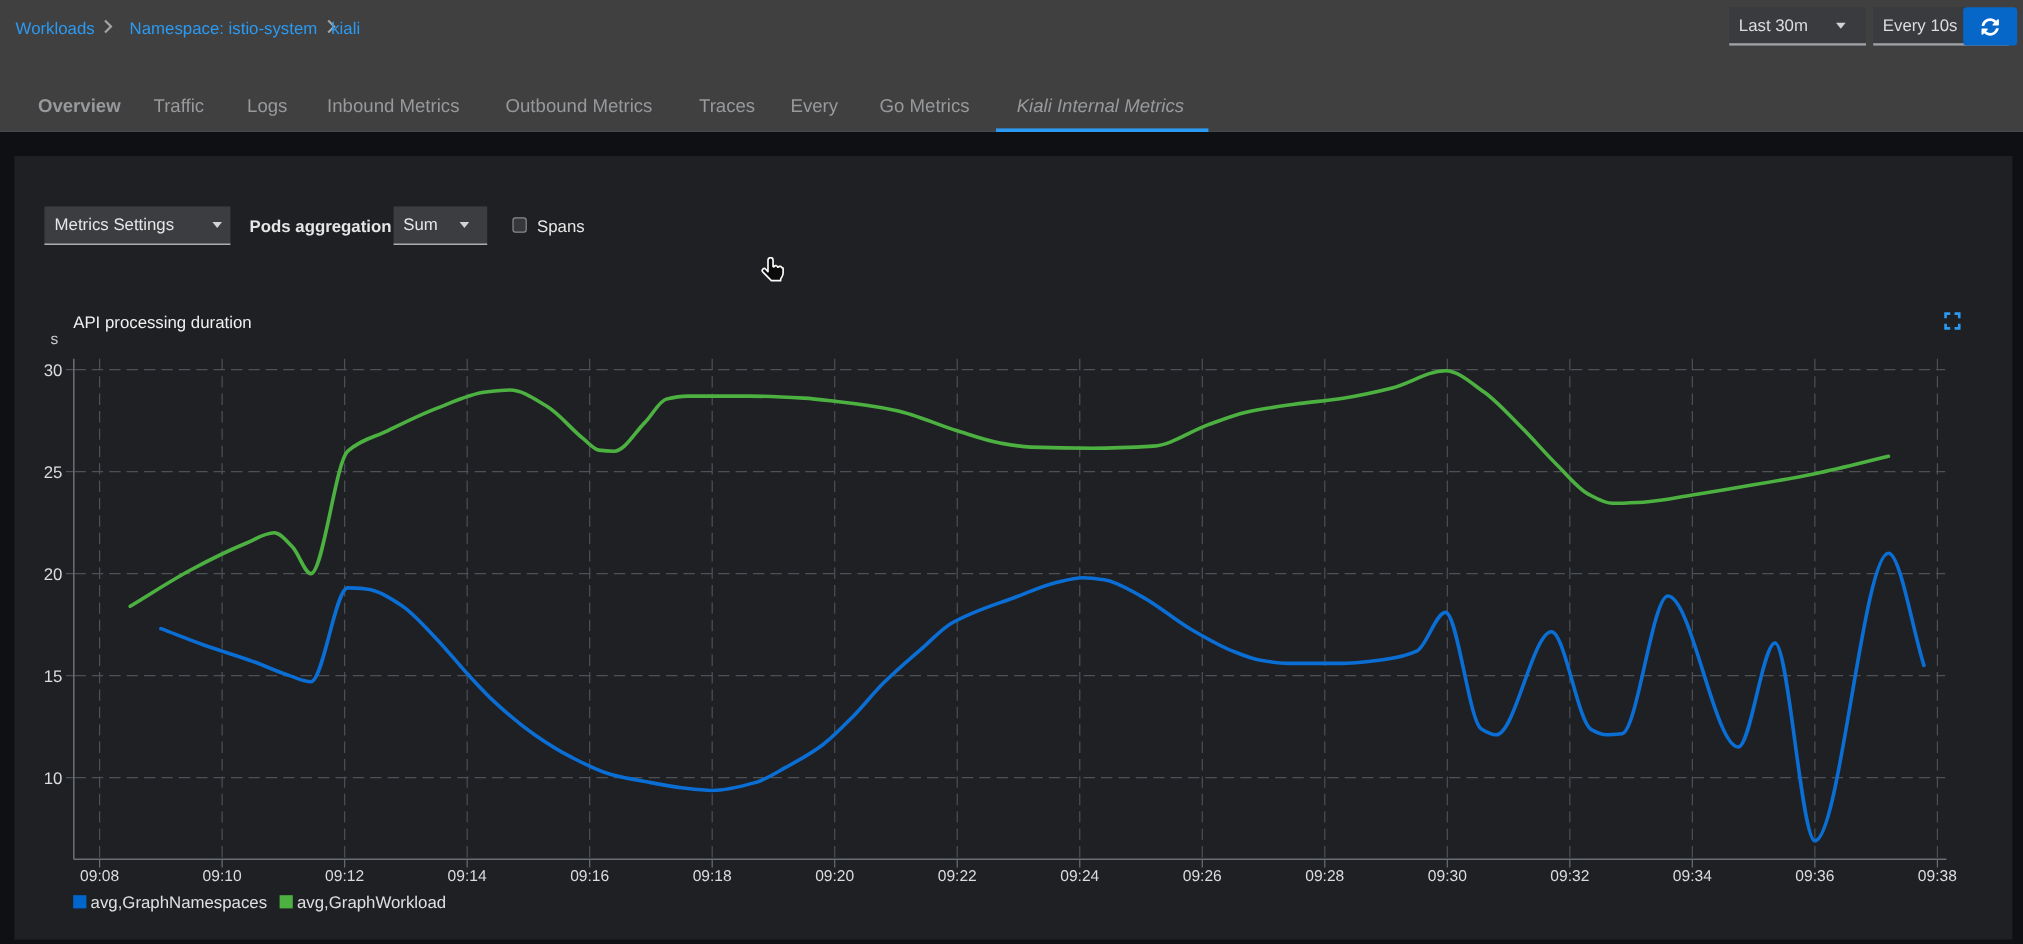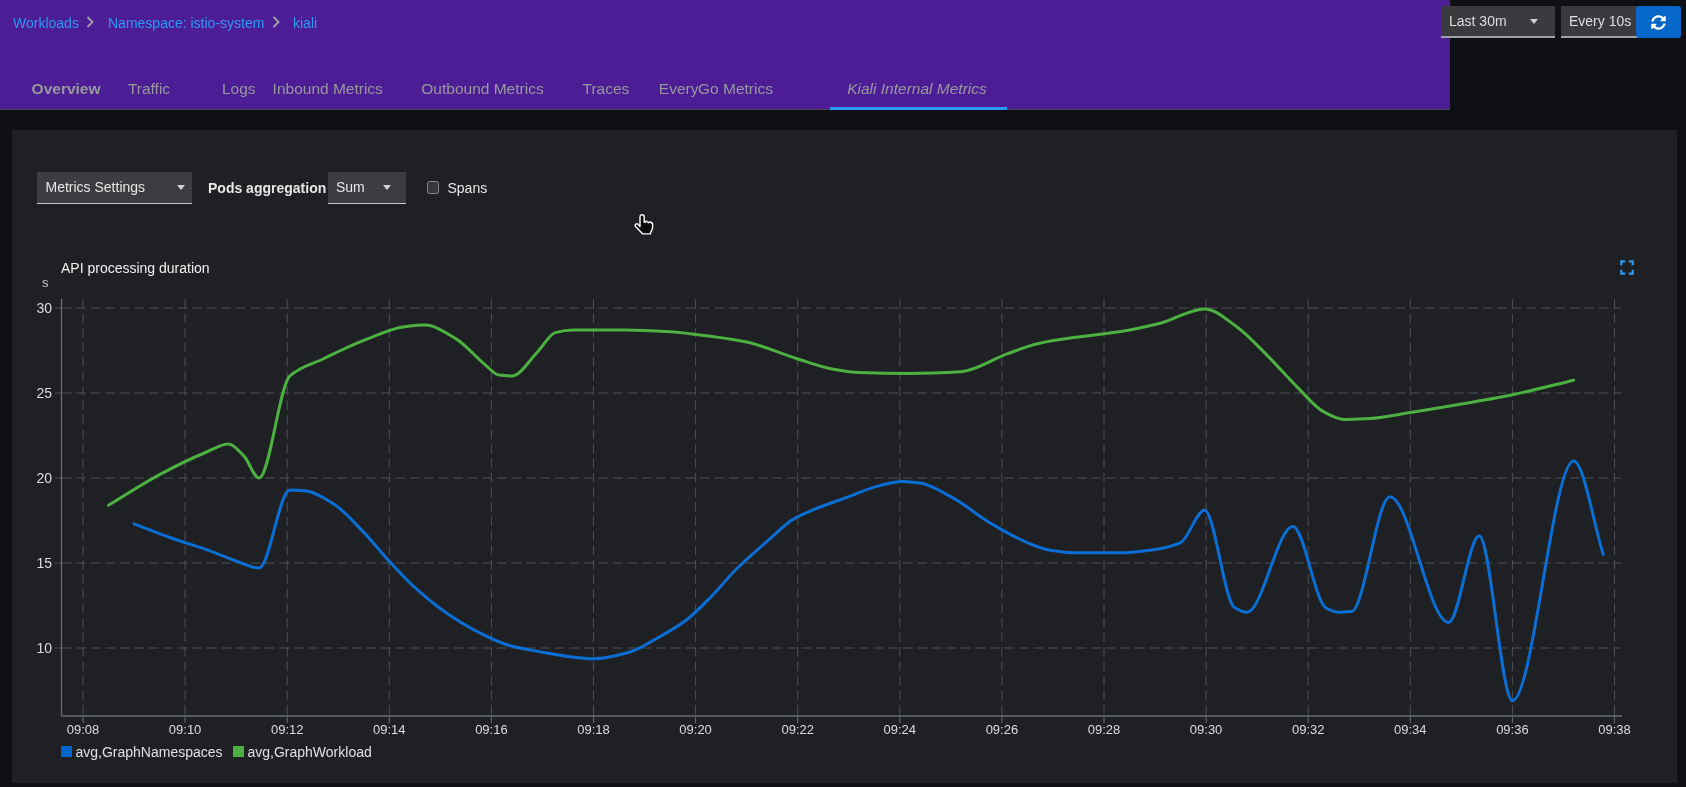--- a/index.html
+++ b/index.html
@@ -1,18 +1,18 @@
 <!DOCTYPE html>
 <html><head><meta charset="utf-8">
 <style>
   * { margin:0; padding:0; box-sizing:border-box; }
   html,body { width:1686px; height:787px; background:#0e1013; overflow:hidden;
     font-family:"Liberation Sans", sans-serif; }
-  .hdr { position:absolute; left:0; top:0; width:1450px; height:110px;
-    background:#4c1d95; border-bottom:1px solid #46494d; }
+  .hdr { position:absolute; left:0; top:0; width:1686px; height:110px;
+    background:#404040; border-bottom:1px solid #46494d; }
   .bc { position:absolute; top:15px; font-size:14px; color:#2b9af3; white-space:nowrap; }
   .sepc { position:absolute; top:16px; color:#a2a4a6; font-size:11px; }
   .sel { position:absolute; top:6px; height:32px; background:#393b3f;
     border-bottom:2px solid #9ea1a4; color:#dcdddd; font-size:14px;
     display:flex; align-items:center; padding:0 17px 0 8px;margin-left:44px; }
   .caret { width:0; height:0; border-left:4.5px solid transparent;
     border-right:4.5px solid transparent; border-top:5.2px solid #d2d3d4; }
   .refresh { position:absolute; left:1636px; top:6px; width:45px; height:32px;
     background:#0667c9; border-radius:3px; display:flex; align-items:center;
     justify-content:center; }
@@ -34,42 +34,42 @@
 <body>
 <div class="hdr">
   <span class="bc" style="left:13px;">Workloads</span>
   <svg class="sepc" style="left:86px;" width="8" height="12" viewBox="0 0 8 12">
       <path d="M1.5 1 L6.5 6 L1.5 11" stroke="#a2a4a6" stroke-width="1.8" fill="none"></path>
     </svg>
   <span class="bc" style="left:108px;">Namespace: istio-system</span>
   <svg class="sepc" style="left:272px;" width="8" height="12" viewBox="0 0 8 12">
       <path d="M1.5 1 L6.5 6 L1.5 11" stroke="#a2a4a6" stroke-width="1.8" fill="none"></path>
     </svg>
-  <span class="bc" style="left:293px;">kiali</span>
+  <span class="bc" style="left:276px;">kiali</span>
   <div class="sel" style="left:1397px; width:114px;">
       <span>Last 30m</span>
       <span class="caret" style="margin-left:auto;"></span>
     </div>
   <div class="sel" style="left:1517px; width:113px;">
       <span>Every 10s</span>
       <span class="caret" style="margin-left:auto;"></span>
     </div>
   <div class="refresh">
     <svg width="17" height="15" viewBox="0 0 512 512">
         <path fill="#fff" d="M370.72 133.28C339.458 104.008 298.888 87.962 255.848 88c-77.458.068-144.328 53.178-162.791 126.85-1.344 5.363-6.122 9.15-11.651 9.15H24.103c-7.498 0-13.194-6.807-11.807-14.176C33.933 94.924 134.813 8 256 8c66.448 0 126.791 26.136 171.315 68.685L463.03 40.97C478.149 25.851 504 36.559 504 57.941V192c0 13.255-10.745 24-24 24H345.941c-21.382 0-32.09-25.851-16.971-40.971l41.75-41.749zM32 296h134.059c21.382 0 32.09 25.851 16.971 40.971l-41.75 41.75c31.262 29.273 71.835 45.319 114.876 45.28 77.418-.07 144.315-53.144 162.787-126.849 1.344-5.363 6.122-9.15 11.651-9.15h57.304c7.498 0 13.194 6.807 11.807 14.176C478.067 417.076 377.187 504 256 504c-66.448 0-126.791-26.136-171.315-68.685L48.97 471.03C33.851 486.149 8 475.441 8 454.059V320c0-13.255 10.745-24 24-24z"></path>
       </svg>
   </div>
 <div class="tab" style="left:31.6px;font-weight:bold;">Overview</div>
 <div class="tab" style="left:127.9px;">Traffic</div>
-<div class="tab" style="left:205.9px;margin-left:16px;">Logs</div>
+<div class="tab" style="left:205.9px;">Logs</div>
 <div class="tab" style="left:272.6px;">Inbound Metrics</div>
 <div class="tab" style="left:421.3px;">Outbound Metrics</div>
 <div class="tab" style="left:582.5px;">Traces</div>
 <div class="tab" style="left:658.8px;">Every</div>
-<div class="tab" style="left:698px;">Go Metrics</div>
+<div class="tab" style="left:733px;">Go Metrics</div>
 <div class="tab" style="left:847.2px;font-style:italic;">Kiali Internal Metrics</div>
   <div class="underline"></div>
 </div>
 <div class="card"></div>
 <div class="mbtn" style="left:36.5px; top:171.5px; width:155px; padding:0 7px 0 9px;">Metrics Settings<span class="caret" style="margin-left:auto;"></span></div>
 <div class="lbl" style="left:208px; top:180px;font-weight:bold;">Pods aggregation</div>
 <div class="mbtn" style="left:328px; top:171.5px; width:78px; padding:0 15px 0 8px;">Sum<span class="caret" style="margin-left:auto;"></span></div>
 <div class="cb"></div>
 <div class="lbl" style="left:447.5px; top:180px;">Spans</div>
 

